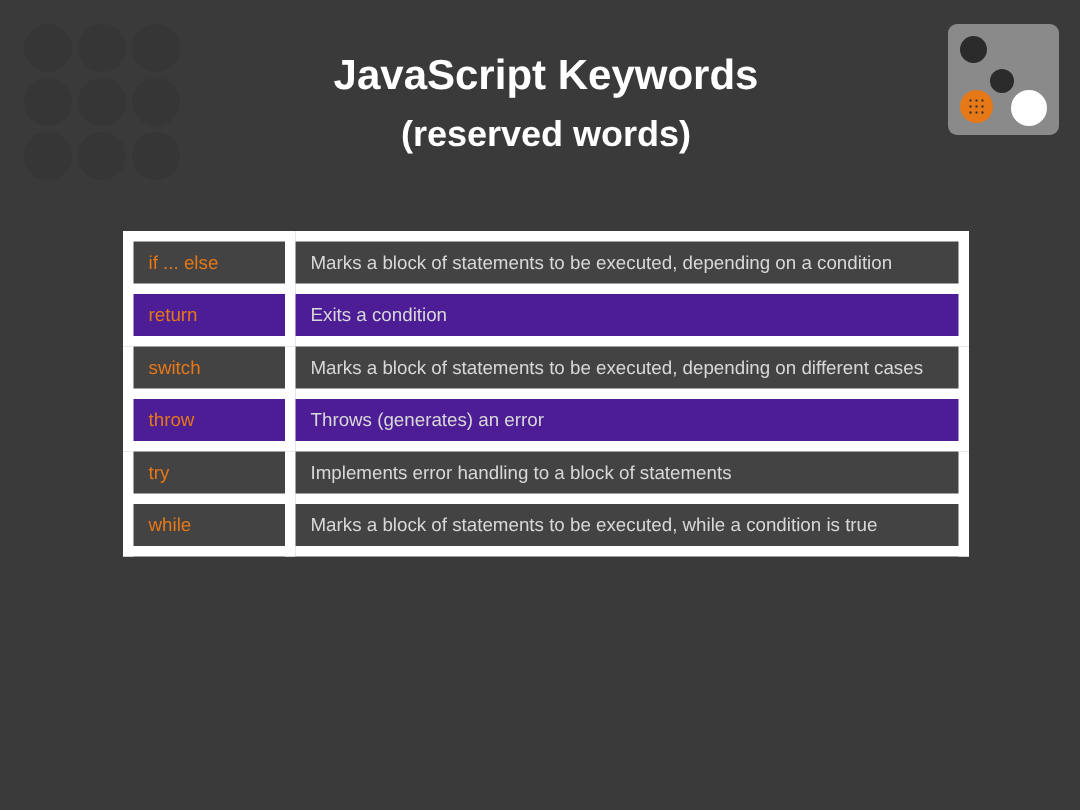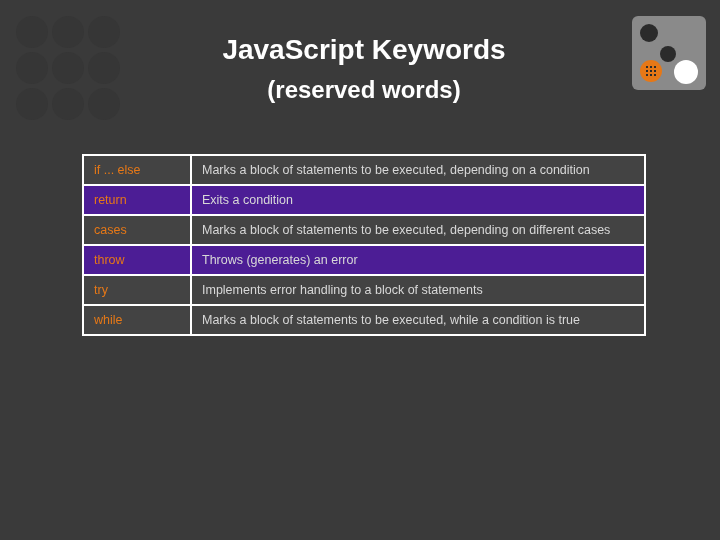--- a/index.html
+++ b/index.html
@@ -72,21 +72,21 @@
     margin-top: 2px;
   }
   .table-wrap {
     margin: 38px 70px 0 70px;
   }
   table {
     width: 100%;
     border-collapse: collapse;
   }
   td {
-    border: 2px solid #ffffff;
+    border: 7px solid #ffffff;
     padding: 7px 10px;
     font-size: 12.5px;
     vertical-align: top;
   }
   td.keyword {
     color: #e67817;
     width: 108px;
     font-weight: normal;
   }
   td.desc {
@@ -129,21 +129,21 @@
     <tbody>
       <tr class="odd">
         <td class="keyword">if ... else</td>
         <td class="desc">Marks a block of statements to be executed, depending on a condition</td>
       </tr>
       <tr class="even">
         <td class="keyword">return</td>
         <td class="desc">Exits a condition</td>
       </tr>
       <tr class="odd">
-        <td class="keyword">cases</td>
+        <td class="keyword">switch</td>
         <td class="desc">Marks a block of statements to be executed, depending on different cases</td>
       </tr>
       <tr class="even">
         <td class="keyword">throw</td>
         <td class="desc">Throws (generates) an error</td>
       </tr>
       <tr class="odd">
         <td class="keyword">try</td>
         <td class="desc">Implements error handling to a block of statements</td>
       </tr>

